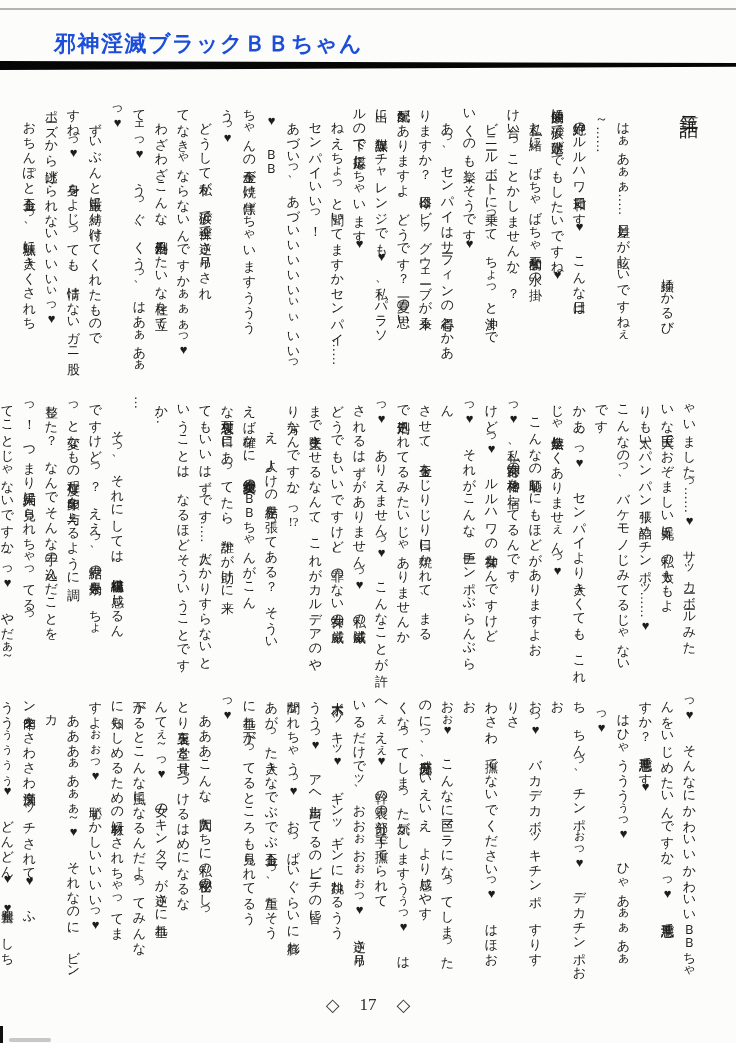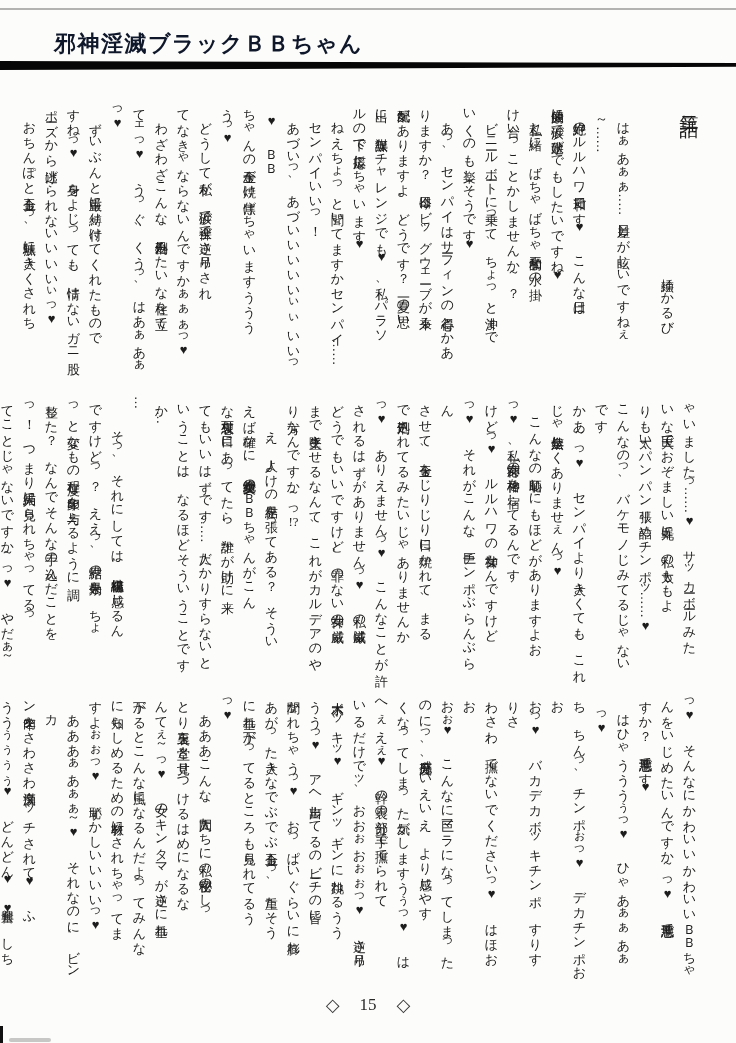--- a/index.html
+++ b/index.html
@@ -15,21 +15,21 @@
   .topline {
     position:absolute; top:8px; left:0;
     width:736px; height:2px;
     background:#b3b3b1;
   }
   .title {
     position:absolute; top:29px; left:54px;
     margin:0;
     font-size:22px; font-weight:600;
     letter-spacing:1.5px;
-    color:#0f172a;
+    color:#1d4ed8;
     white-space:nowrap;
   }
   .rule {
     position:absolute; top:60px; left:0;
     width:736px; height:10px;
     background:#060606;
     clip-path:polygon(0 10%, 100% 30%, 100% 68%, 0 100%);
   }
   .band {
     position:absolute; right:36px;
@@ -164,19 +164,19 @@
       <p>下がるとこんな風になるんだよってみんな</p>
       <p>に知らしめるための教材にされちゃってま</p>
       <p>すよぉぉっ♥　恥ずかしいいいいっ♥</p>
       <p style="padding-top: 13px;">あああぁあぁぁ～♥　それなのに、ビンカ</p>
       <p>ン肉竿をさわさわ痴漢タッチされて♥　ふ</p>
       <p>ううぅぅぅぅ♥　どんどん♥　興奮♥　しち</p>
     </div>
 
   <div class="footer">
     <span class="diamond">◇</span>
-    <span class="number">15</span>
+    <span class="number">17</span>
     <span class="diamond">◇</span>
   </div>
 
   <div class="corner-mark"></div>
   <div class="corner-smudge"></div>
 </div>
 
 </body></html>

